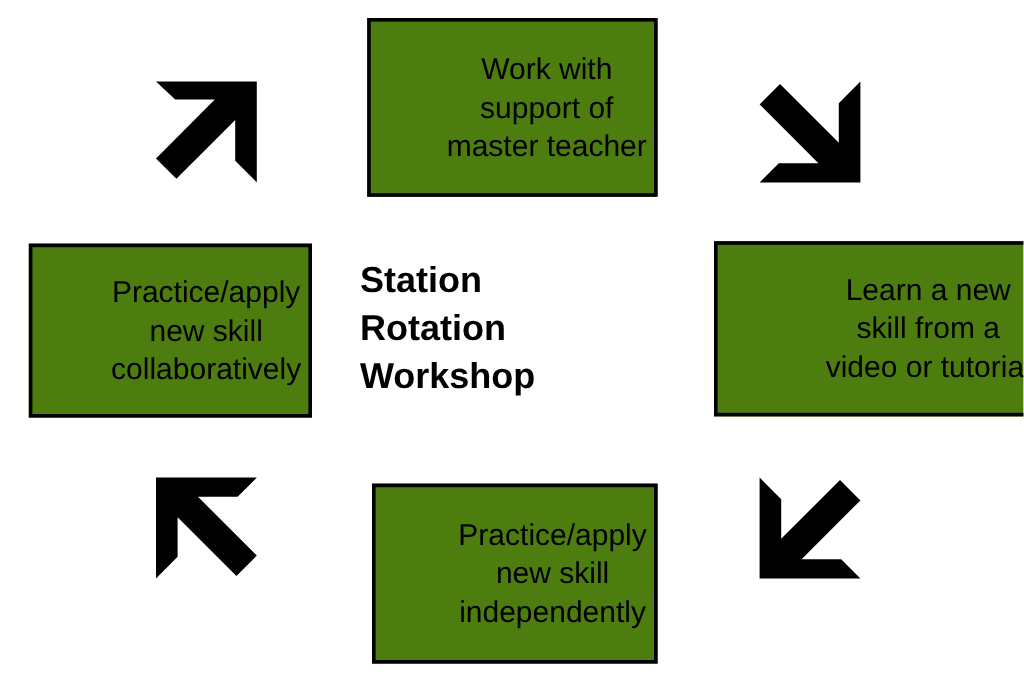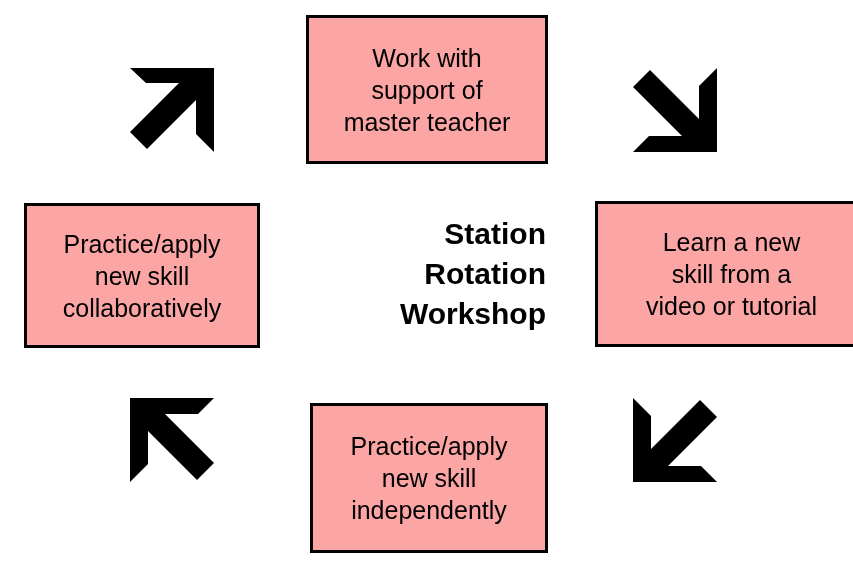--- a/index.html
+++ b/index.html
@@ -15,24 +15,24 @@
     position: relative;
     width: 853px;
     height: 569px;
     background: #ffffff;
     overflow: hidden;
   }
   .node-box {
     position: absolute;
     box-sizing: border-box;
     border: 3px solid #000000;
-    background: #fca5a5;
+    background: #4d7c0f;
     display: flex;
     align-items: center;
-    justify-content: center;
+    justify-content: flex-end;
     text-align: center;
   }
   .node-label {
     font-family: "Liberation Sans", sans-serif;
     font-size: 25px;
     line-height: 1.28;
     color: #000000;
     white-space: pre-line;
     padding: 0 6px;
   }
@@ -55,24 +55,24 @@
     height: 150px;
   }
   #node-left {
     left: 24px;
     top: 203px;
     width: 236px;
     height: 145px;
   }
   #center-title {
     position: absolute;
-    left: 288px;
+    left: 300px;
     top: 214px;
     width: 258px;
-    text-align: right;
+    text-align: left;
     font-family: "Liberation Sans", sans-serif;
     font-size: 30px;
     font-weight: bold;
     line-height: 1.33;
     color: #000000;
     white-space: pre-line;
   }
   .arrow {
     position: absolute;
     width: 100px;

